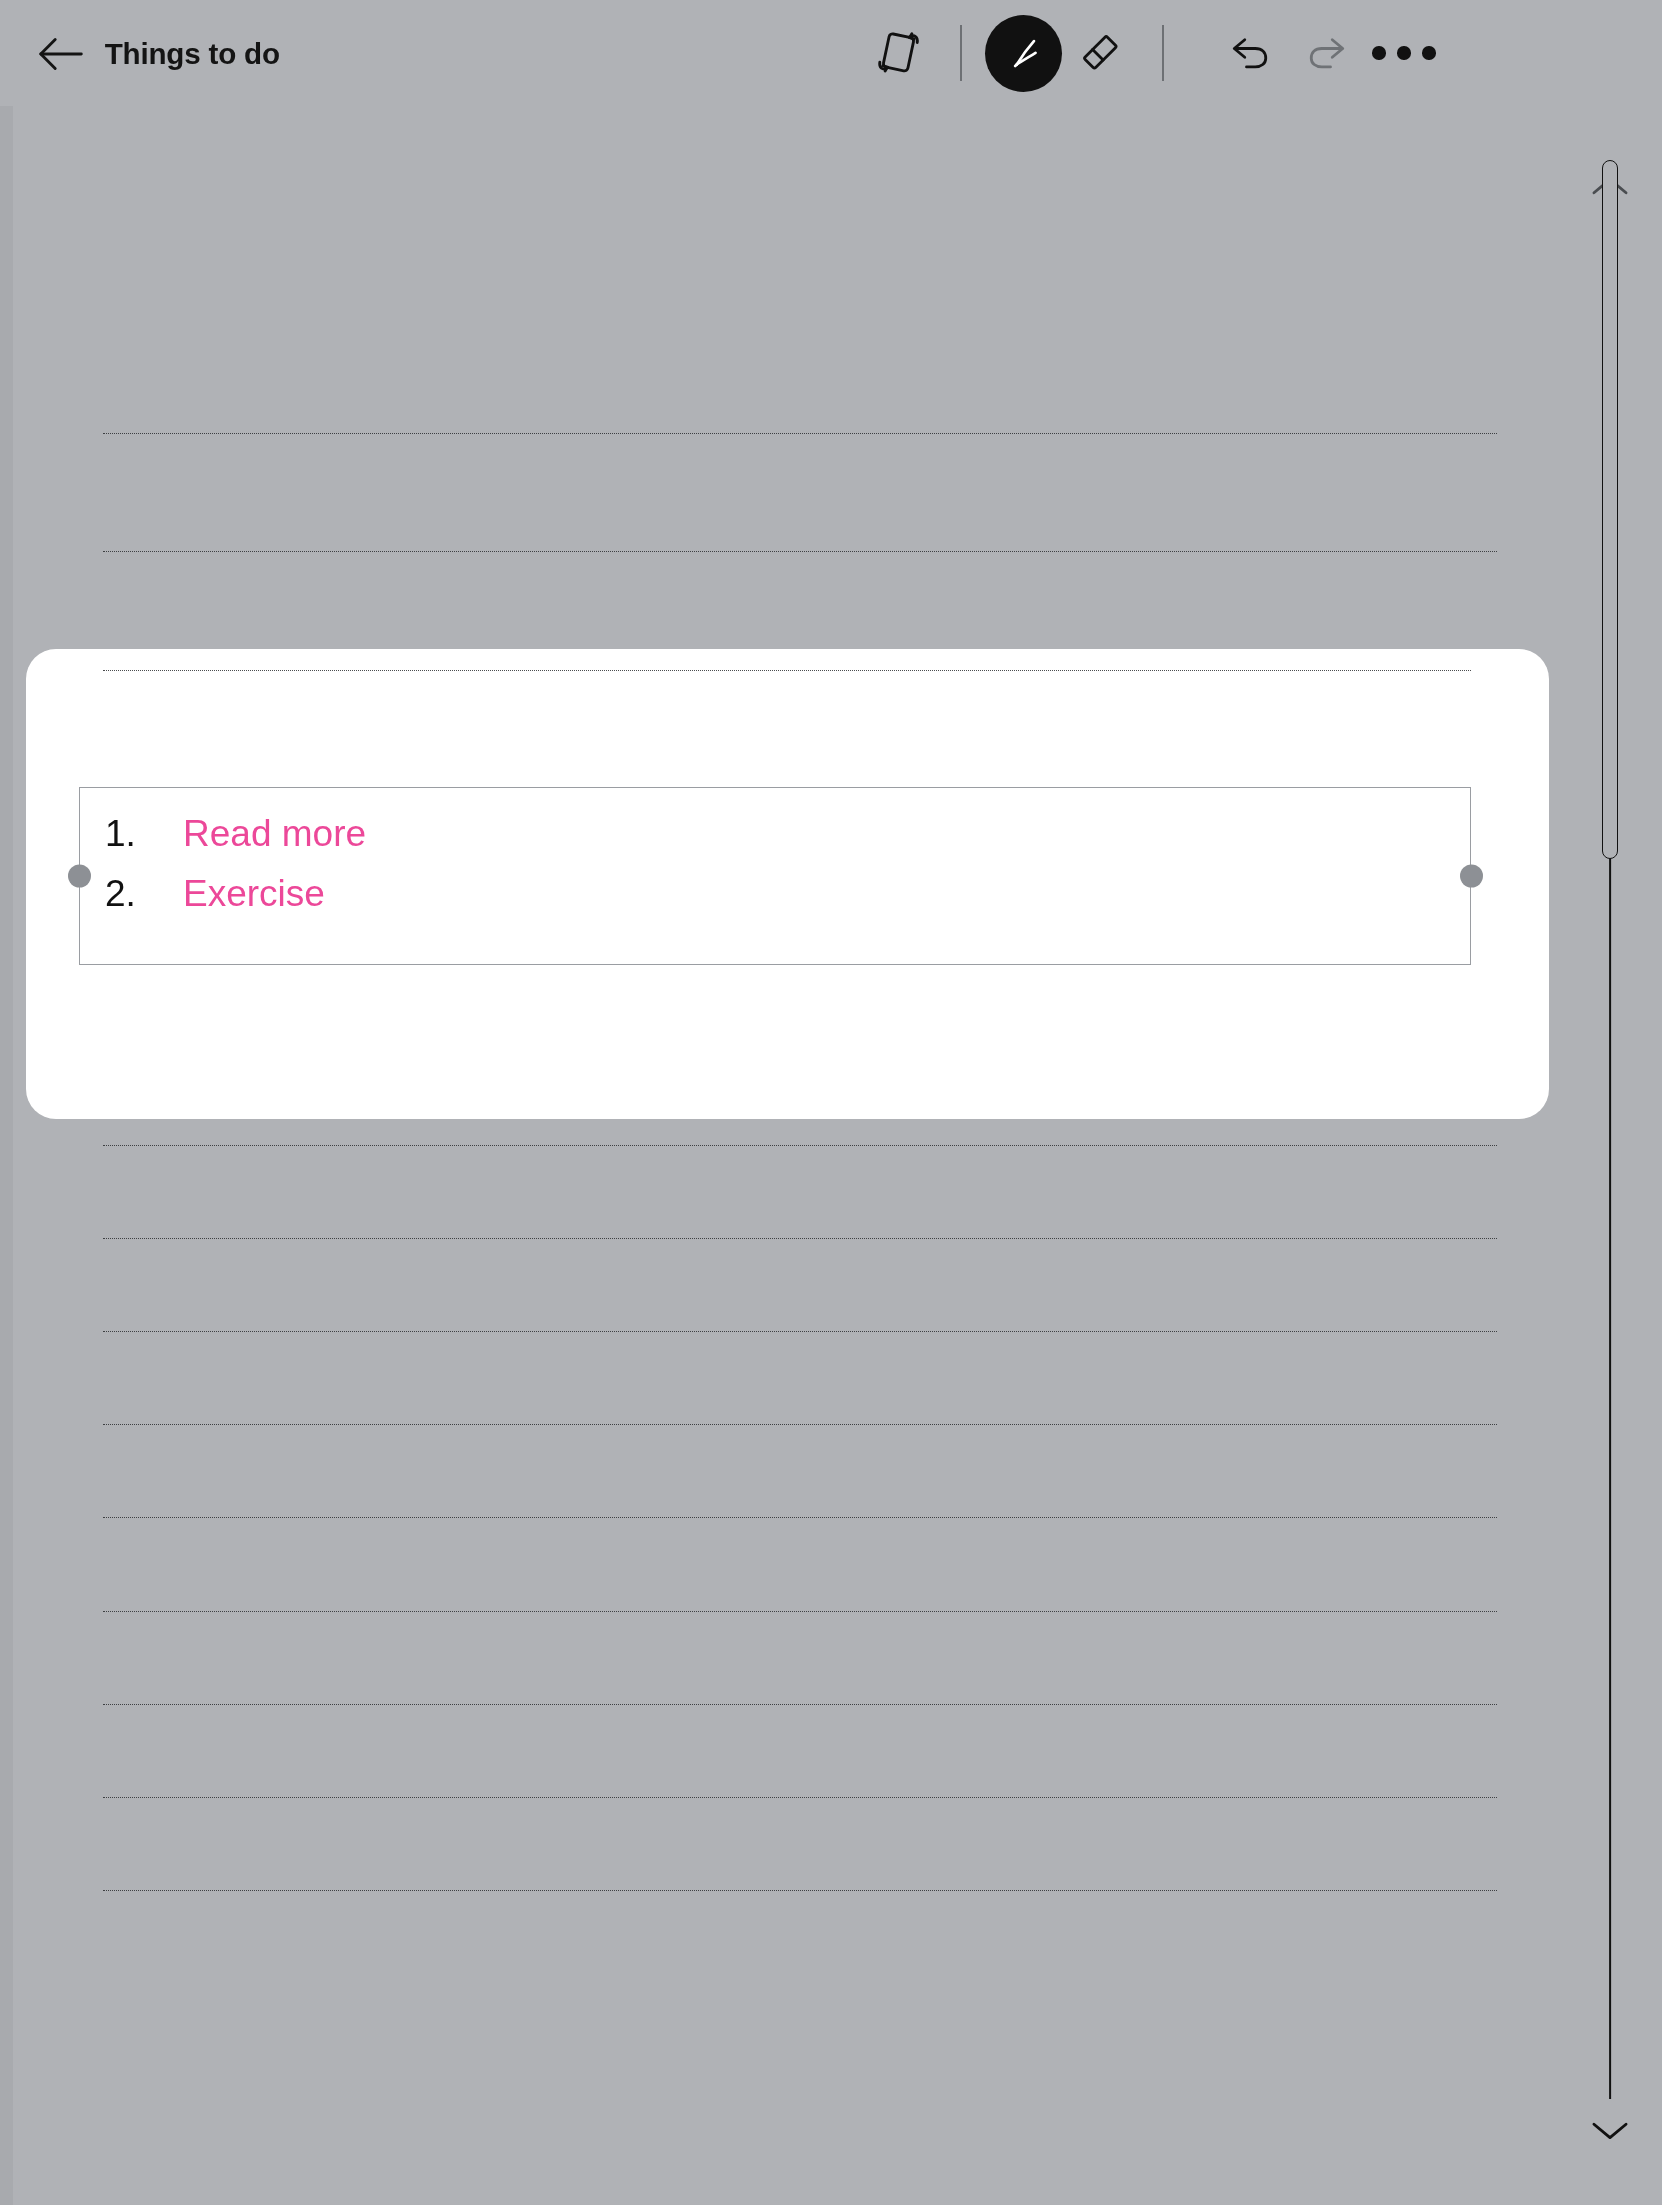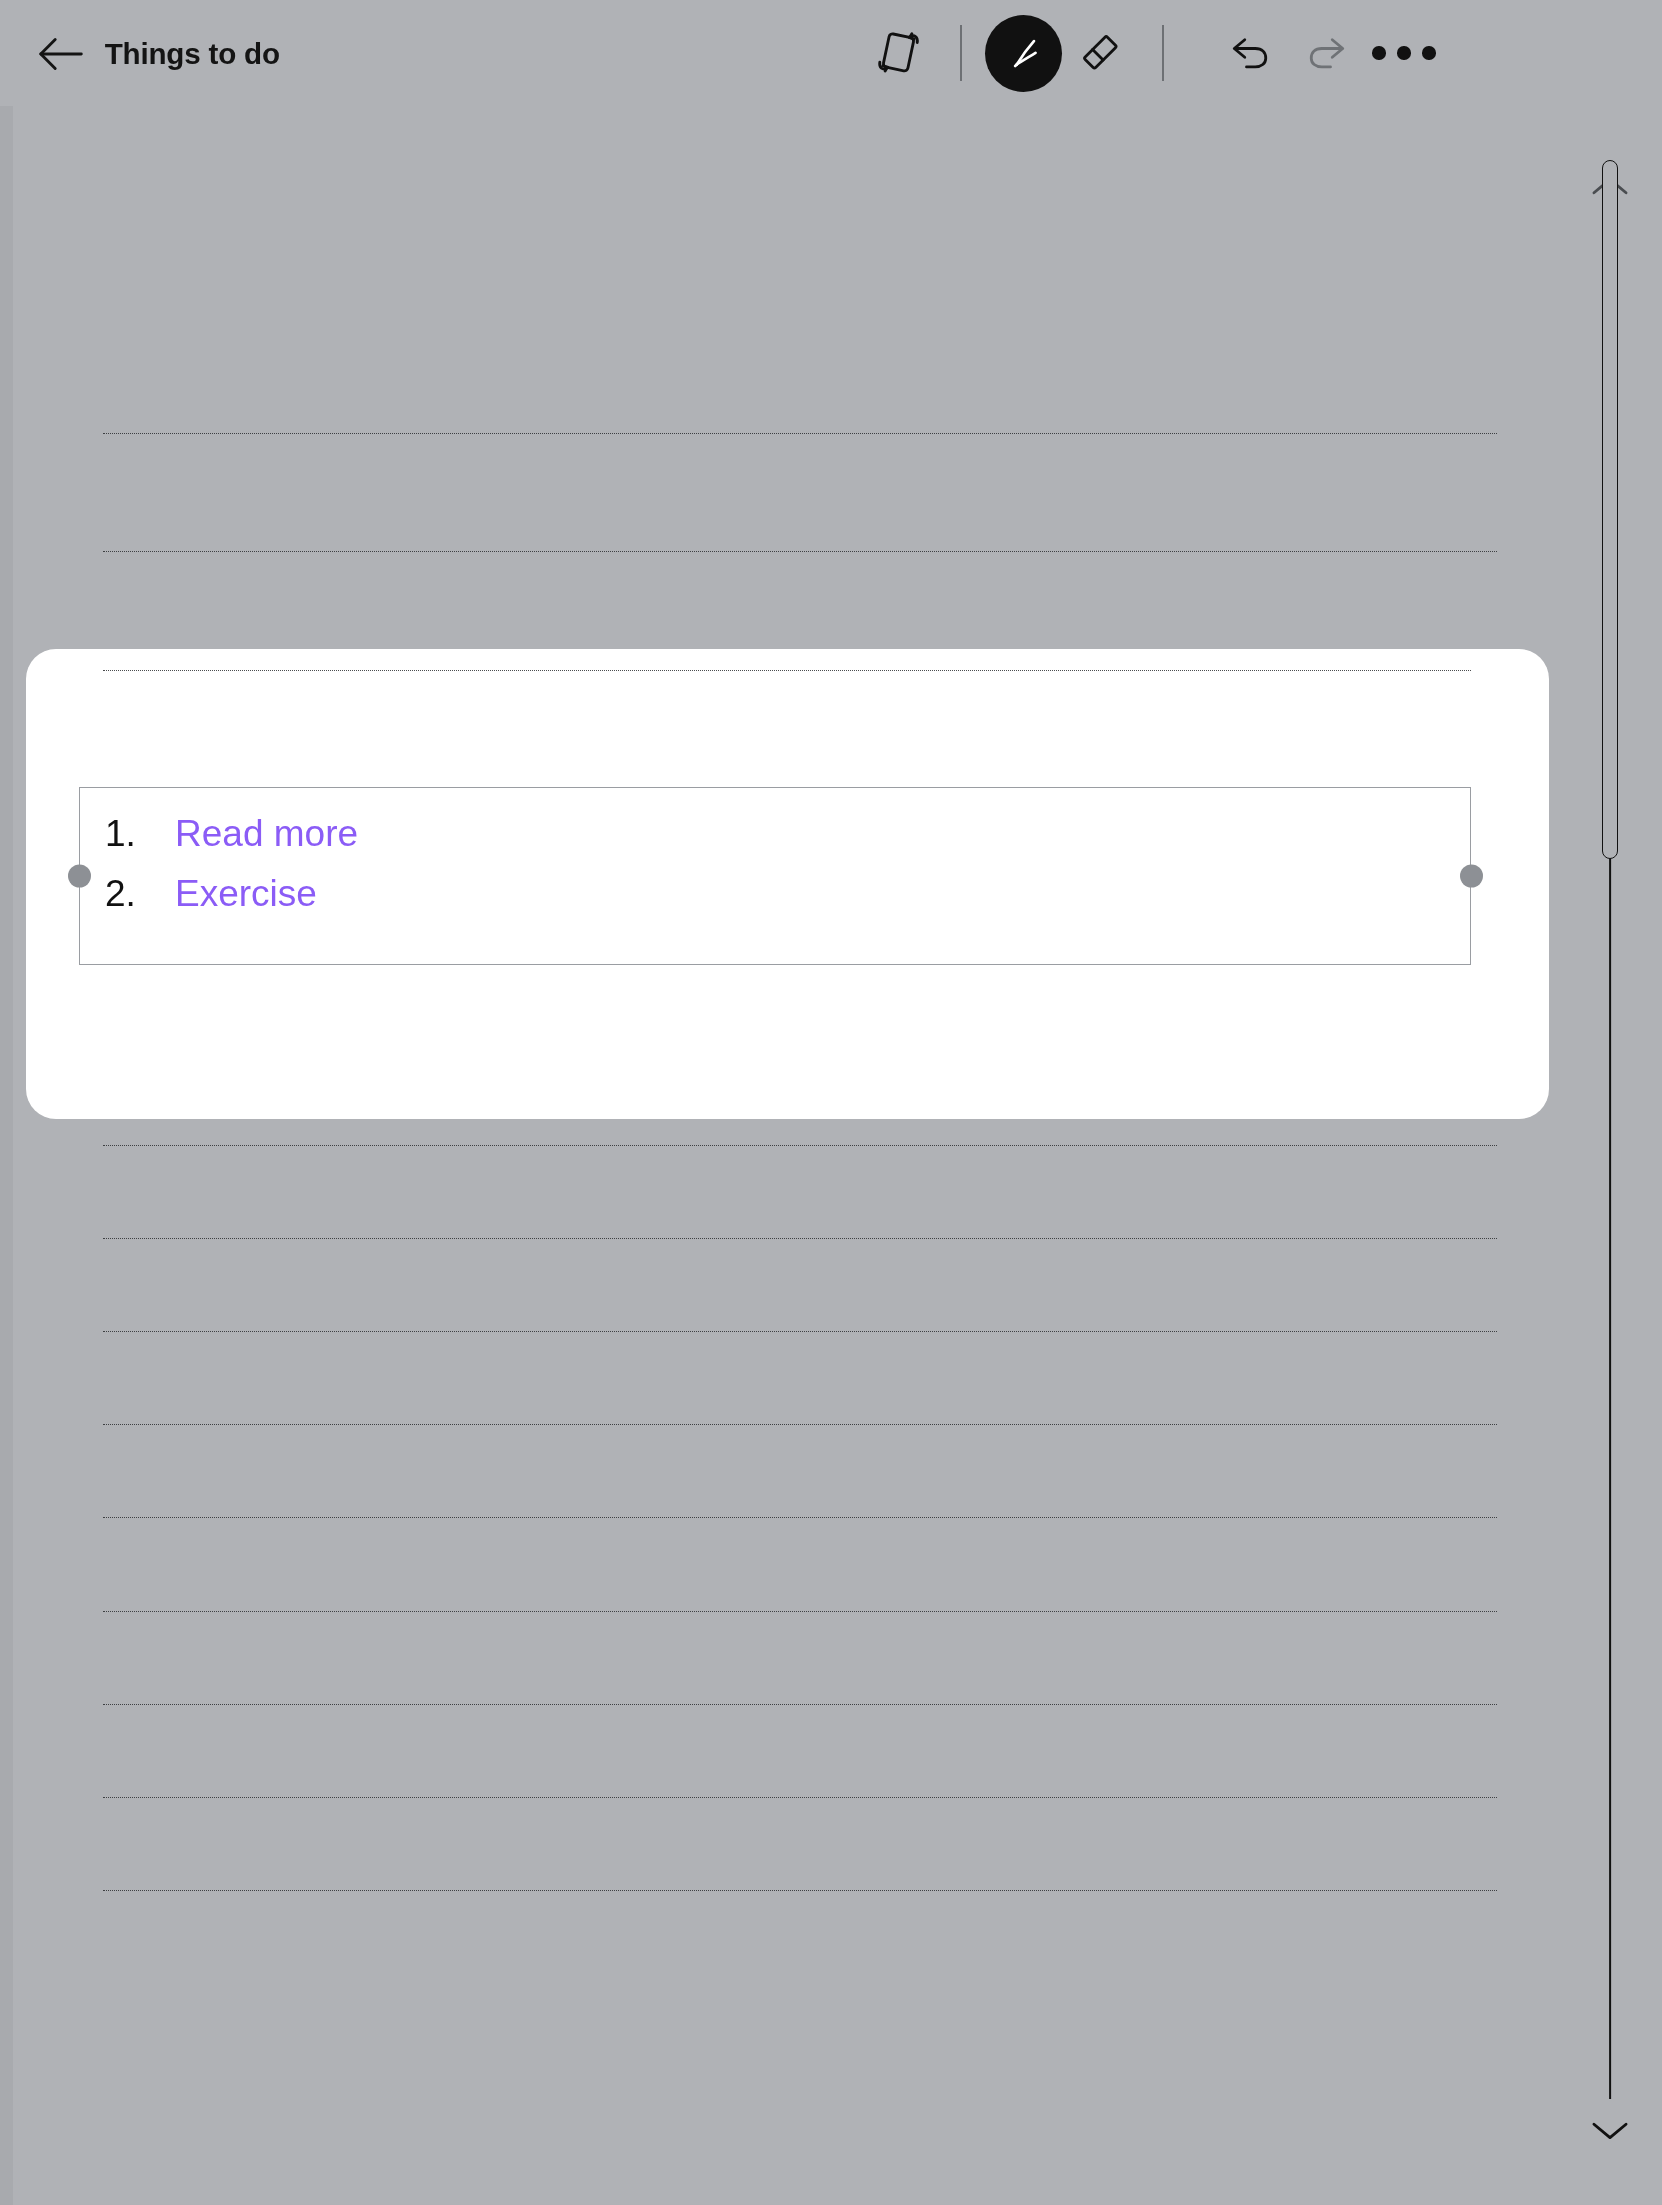--- a/index.html
+++ b/index.html
@@ -181,23 +181,24 @@
 
   .ol-num {
     width: 70px;
     font-size: 37px;
     color: #111;
     font-family: "Liberation Sans", sans-serif;
   }
 
   .ol-text {
     font-size: 37px;
-    color: #8b5cf6;
+    color: #ec4899;
     font-family: "Liberation Sans", sans-serif;
     white-space: nowrap;
+    margin-left: 8px;
   }
 
   
   .scroll-rail {
     position: absolute;
     right: 0; top: 106px;
     width: 104px;
     height: 2100px;
     z-index: 20;
   }

